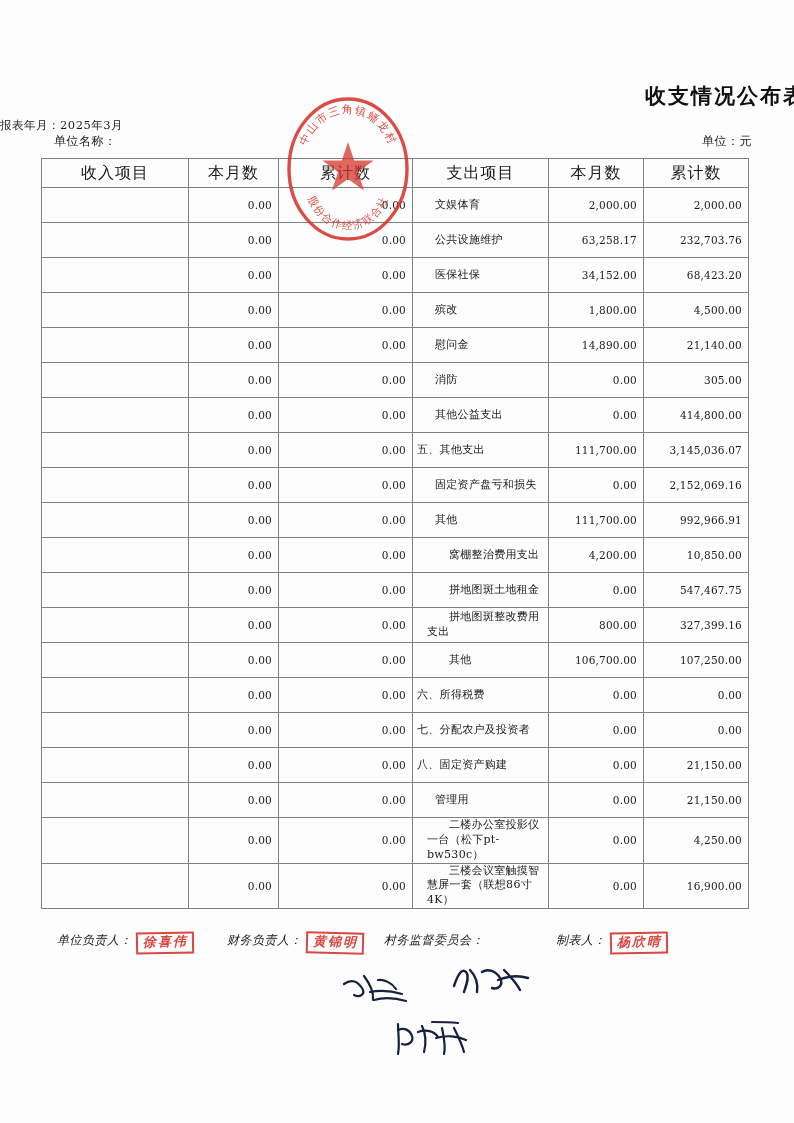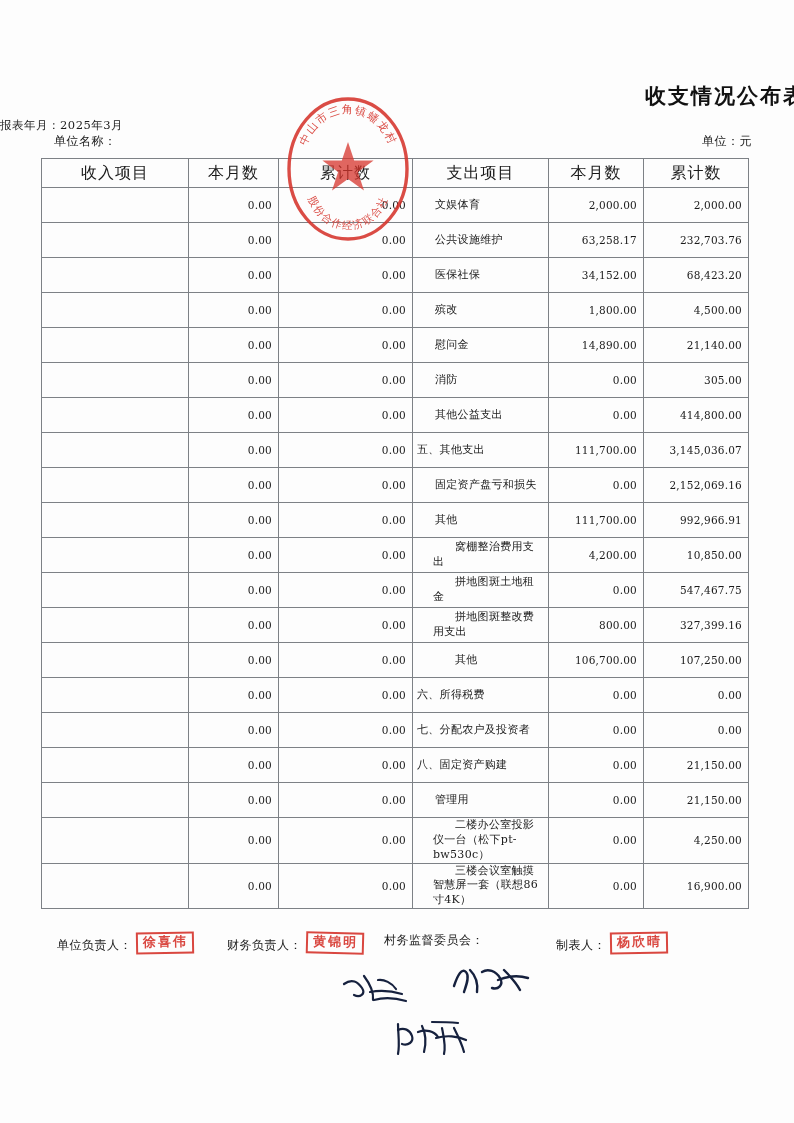--- a/index.html
+++ b/index.html
@@ -111,21 +111,21 @@
     letter-spacing: .2px;
     white-space: nowrap;
   }
   .txt {
     text-align: left;
     font-size: 11px;
     letter-spacing: .3px;
     line-height: 1.35;
   }
   .txt.indent  { padding-left: 22px; }
-  .txt.indent2 { padding-left: 20px; text-indent: 22px; }
+  .txt.indent2 { padding-left: 14px; text-indent: 22px; }
   .txt.tight   { padding-left: 4px; }
   .row-total td { height: 32px; }
 
   
   .seal {
     position: absolute;
     left: 286px;
     top: 96px;
     width: 124px;
     height: 146px;
@@ -135,21 +135,21 @@
 
   
   .sig-band {
     position: absolute;
     left: 41px;
     top: 932px;
     width: 712px;
     height: 40px;
     font-size: 12px;
   }
-  .sig-slot { position: absolute; top: 0; display: flex; align-items: flex-end; gap: 4px; }
+  .sig-slot { position: absolute; top: 0; display: flex; align-items: flex-start; gap: 4px; font-style: italic; }
   .sig-slot.s1 { left: 16px; }
   .sig-slot.s2 { left: 186px; }
   .sig-slot.s3 { left: 343px; }
   .sig-slot.s4 { left: 515px; }
   .sig-label { letter-spacing: .5px; white-space: nowrap; }
 
   .name-stamp {
     display: inline-block;
     border: 2px solid #d6342c;
     color: #d6342c;

